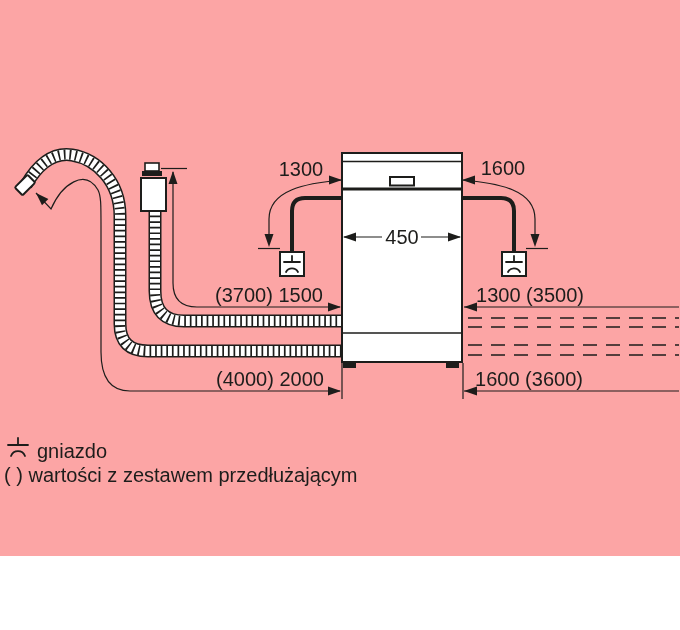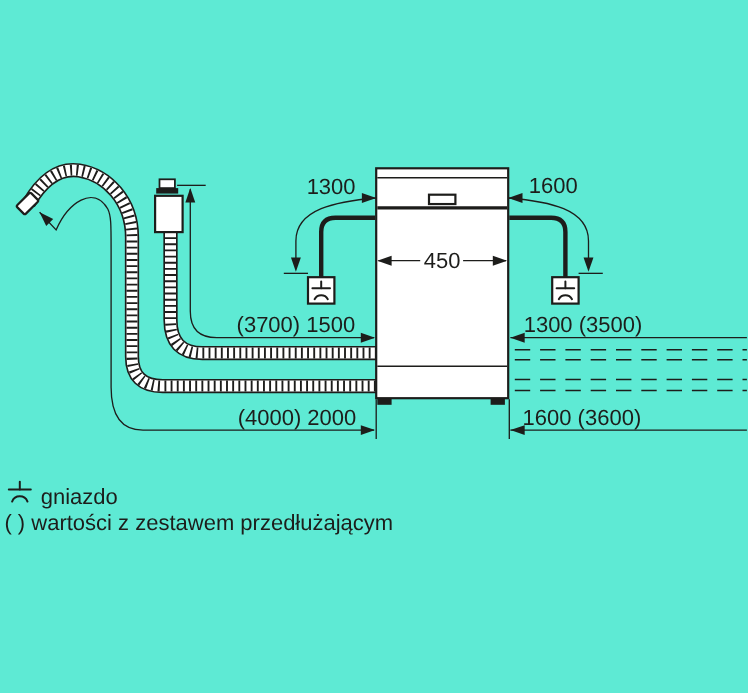--- a/index.html
+++ b/index.html
@@ -1,17 +1,17 @@
 <!DOCTYPE html>
 <html><head>
 <meta charset="utf-8">
 <style>
   html,body{margin:0;padding:0;background:#ffffff;}
   .stage{
-    position:relative;width:680px;height:630px;background:#5eead4;overflow:hidden;
+    position:relative;width:680px;height:556px;background:#fca5a5;overflow:hidden;
     font-family:"Liberation Sans", sans-serif;
   }
   svg text{
     font-family:"Liberation Sans", sans-serif;
     font-size:20px;
     fill:#1d1d1b;
   }
   svg .thin{stroke:#1d1d1b;stroke-width:1.2;fill:none;}
   svg .ext{stroke:#1d1d1b;stroke-width:1.2;fill:none;}
   svg .arrow{fill:#1d1d1b;stroke:none;}

